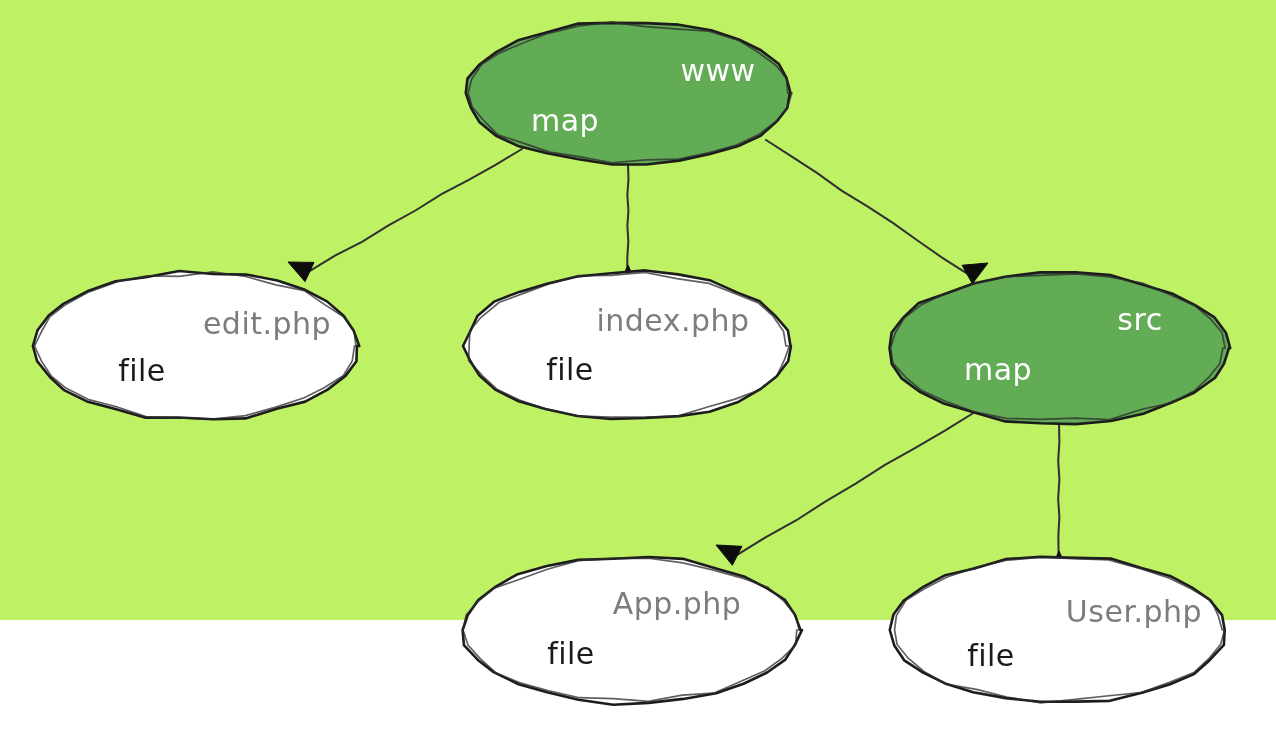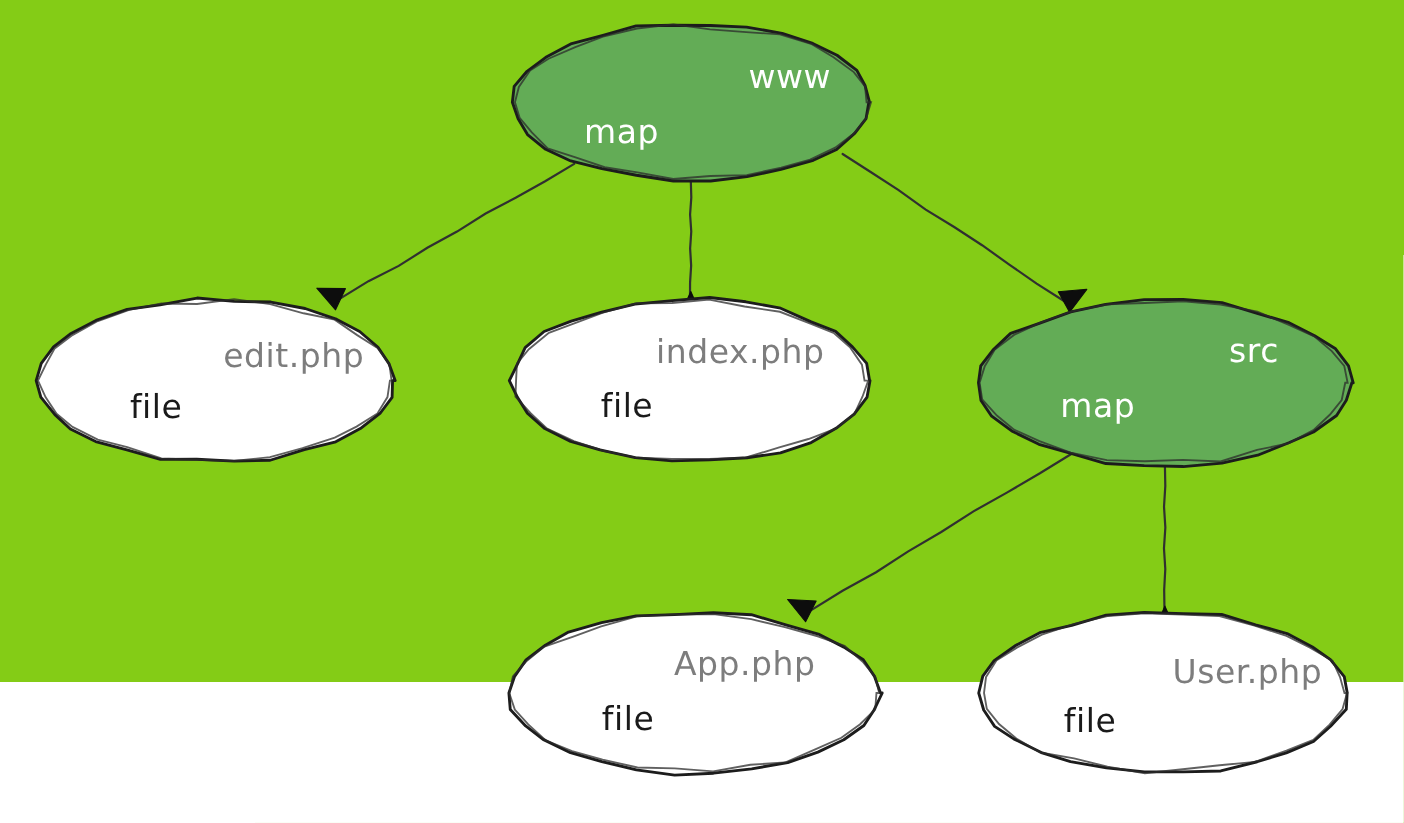--- a/index.html
+++ b/index.html
@@ -11,21 +11,21 @@
   body {
     width: 1276px;
     height: 748px;
     overflow: hidden;
     font-family: "DejaVu Sans", sans-serif;
   }
   #canvas-wrap {
     position: relative;
     width: 1276px;
     height: 620px;
-    background: #84cc16;
+    background: #bef264;
   }
   svg#graph {
     display: block;
     width: 1276px;
     height: 748px;
   }
   .node-shape {
     stroke: #1c1c1c;
     stroke-width: 2.6;
     stroke-linecap: round;

